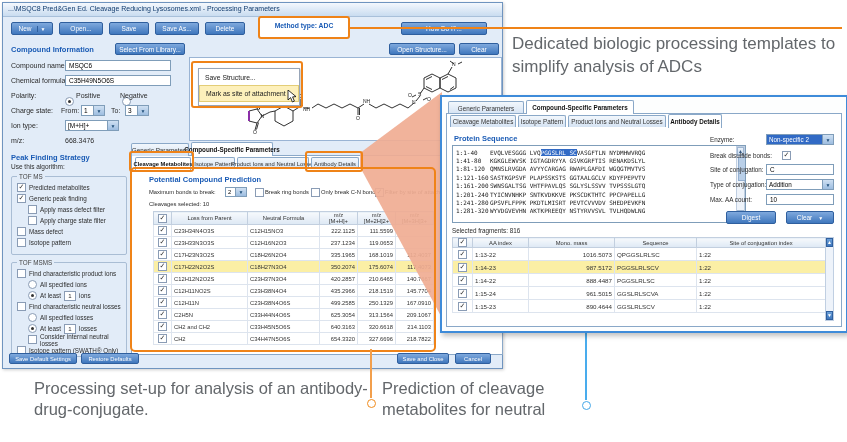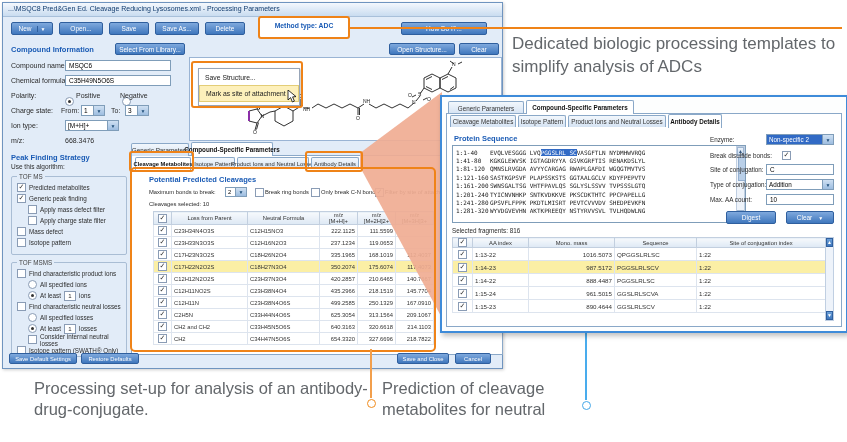--- a/index.html
+++ b/index.html
@@ -304,21 +304,21 @@
         <span>Isotope Pattern</span>
       </div>
     <div class="tab" style="left:234px;top:154px;width:72px;height:12px;font-size:5.8px;">
         <span>Product Ions and Neutral Losses</span>
       </div>
     <div class="tab" style="left:308px;top:154px;width:48px;height:12px;font-size:5.8px;">
         <span>Antibody Details</span>
       </div>
 
     
-    <div class="bluehead" style="left:146px;top:172px;">Potential Predicted Cleavages</div>
+    <div class="bluehead" style="left:146px;top:172px;">Potential Compound Prediction</div>
 
     <div class="lbl" style="left:146px;top:186px;font-size:5.8px;">Maximum bonds to break:</div>
     <div class="dd" style="left:222px;top:184px;width:22px;height:10px;font-size:5.8px;">
       <span class="val">2</span>
         <span class="arr">▼</span>
     </div>
     <span class="cb abs" style="left:252px;top:185px;"></span>
     <div class="lbl" style="left:262px;top:186px;font-size:5.8px;">Break ring bonds</div>
     <span class="cb abs" style="left:308px;top:185px;"></span>
     <div class="lbl" style="left:318px;top:186px;font-size:5.8px;">Only break C-N bonds</div>

